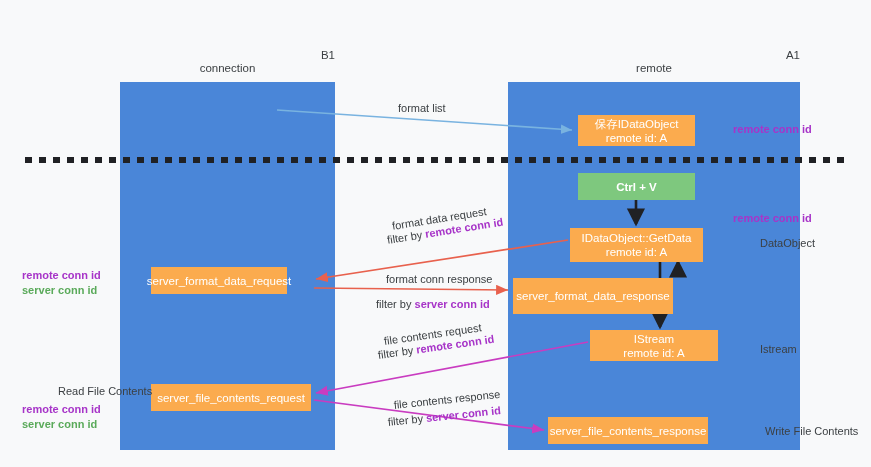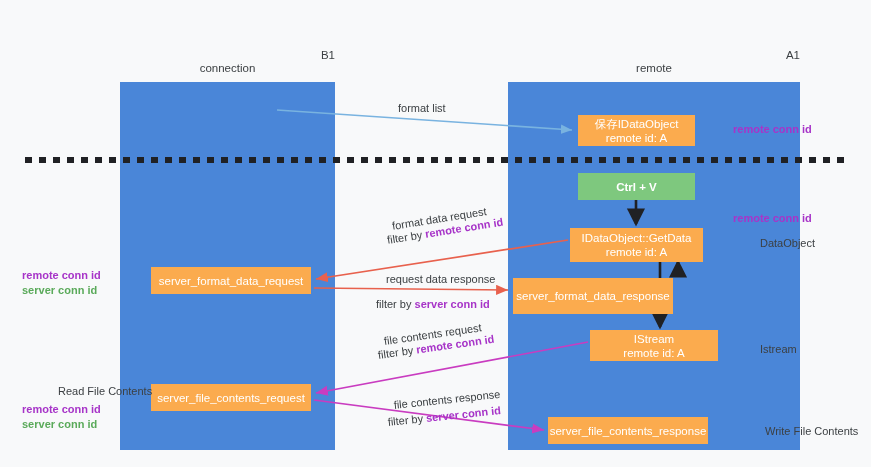--- a/index.html
+++ b/index.html
@@ -43,21 +43,21 @@
     color:#ffffff;font-size:11.5px;line-height:14px;text-align:center;
   }
   .node.green{background:#7ec87e;}
   .node.orange{background:#fbab4e;}
   .node span{display:block;white-space:nowrap;}
 
   #n-ctrlc{left:158px;top:95px;width:118px;height:28px;}
   #n-idataobject{left:578px;top:115px;width:117px;height:31px;}
   #n-ctrlv{left:578px;top:173px;width:117px;height:27px;font-weight:bold;}
   #n-getdata{left:570px;top:228px;width:133px;height:34px;}
-  #n-sfdreq{left:151px;top:267px;width:160px;height:27px;}
+  #n-sfdreq{left:151px;top:267px;width:136px;height:27px;}
   #n-sfdresp{left:513px;top:278px;width:160px;height:36px;}
   #n-istream{left:590px;top:330px;width:128px;height:31px;}
   #n-sfcreq{left:151px;top:384px;width:160px;height:27px;}
   #n-sfcresp{left:548px;top:417px;width:160px;height:27px;}
 
   
   .ann{position:absolute;font-size:11px;line-height:15px;white-space:nowrap;}
   .ann .purple{color:#a734c8;font-weight:bold;}
   .ann .green{color:#5aaa5a;font-weight:bold;}
   .ann .plain{color:#3c4043;margin-left:32px;}
@@ -179,21 +179,21 @@
   </div>
 
   <div class="elabel" id="lbl-fdreq">
     <span>format data request</span>
   </div>
   <div class="elabel" id="lbl-fdreq2">
     <span>filter by </span><span class="purple">remote conn id</span>
   </div>
 
   <div class="elabel" id="lbl-fdresp">
-    <span>request data response</span>
+    <span>format conn response</span>
   </div>
   <div class="elabel" id="lbl-fdresp2">
     <span>filter by </span><span class="purple">server conn id</span>
   </div>
 
   <div class="elabel" id="lbl-fcreq">
     <span>file contents request</span>
   </div>
   <div class="elabel" id="lbl-fcreq2">
     <span>filter by </span><span class="purple">remote conn id</span>

